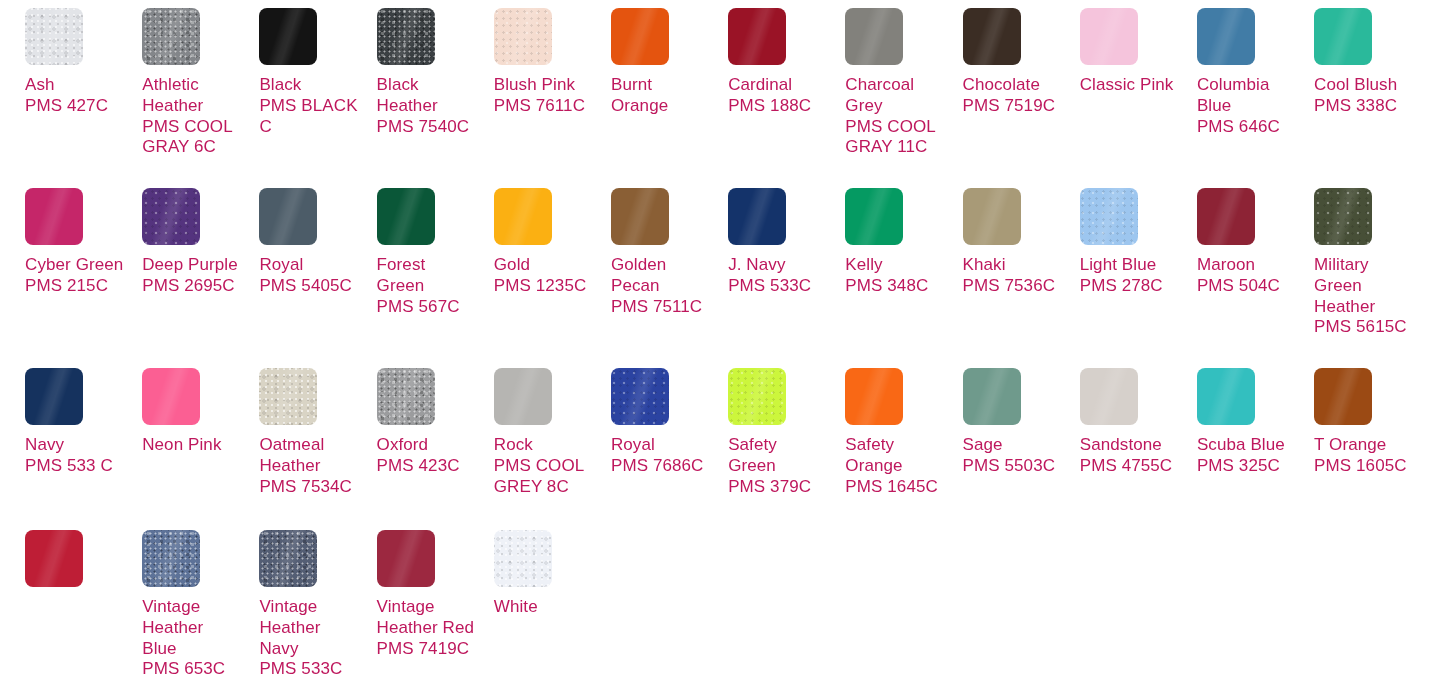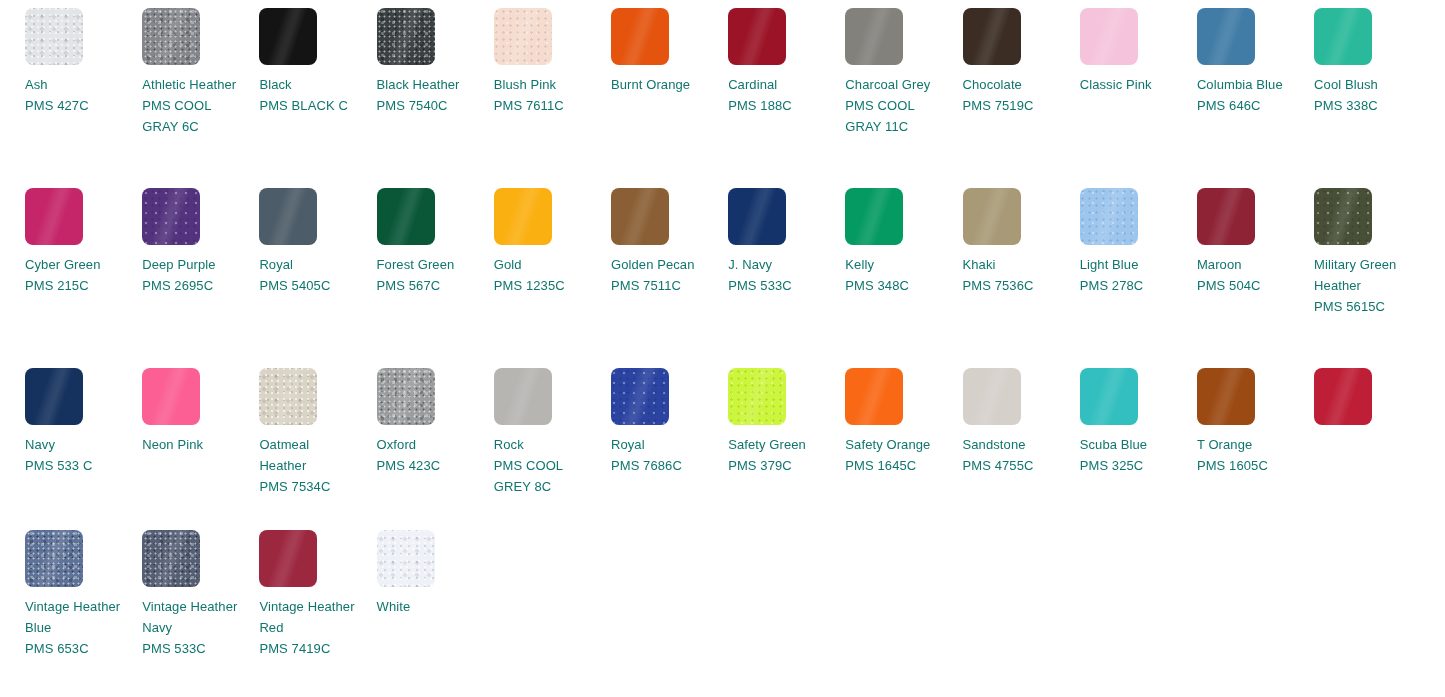--- a/index.html
+++ b/index.html
@@ -89,23 +89,23 @@
       radial-gradient(rgba(0,0,0,0.10) 1px, transparent 1.3px),
       radial-gradient(rgba(255,255,255,0.35) 1.3px, transparent 1.6px);
     background-size: 7px 7px, 10px 10px;
     background-position: 0 0, 3px 4px;
     pointer-events: none;
   }
 
   .swatch-label {
     margin-top: 10px;
     width: 100px;
-    font-size: 13px;
+    font-size: 17px;
     line-height: 20.8px;
-    color: #0f766e;
+    color: #be185d;
     letter-spacing: 0.1px;
   }
   .swatch-name { display: block; }
   .swatch-pms  { display: block; }
 </style>
 </head>
 <body style="background: rgb(255, 255, 255); color: rgb(51, 51, 51);">
 
 <div id="swatch-grid">
     <div class="swatch-cell">
@@ -323,20 +323,27 @@
       </div>
     </div>
     <div class="swatch-cell">
       <div class="swatch-chip" style="background-color: rgb(249, 104, 21);"></div>
       <div class="swatch-label">
         <span class="swatch-name">Safety Orange</span>
         <span class="swatch-pms">PMS 1645C</span>
       </div>
     </div>
     <div class="swatch-cell">
+      <div class="swatch-chip" style="background-color: rgb(111, 154, 140);"></div>
+      <div class="swatch-label">
+        <span class="swatch-name">Sage</span>
+        <span class="swatch-pms">PMS 5503C</span>
+      </div>
+    </div>
+    <div class="swatch-cell">
       <div class="swatch-chip" style="background-color: rgb(214, 208, 203);"></div>
       <div class="swatch-label">
         <span class="swatch-name">Sandstone</span>
         <span class="swatch-pms">PMS 4755C</span>
       </div>
     </div>
     <div class="swatch-cell">
       <div class="swatch-chip" style="background-color: rgb(51, 191, 191);"></div>
       <div class="swatch-label">
         <span class="swatch-name">Scuba Blue</span>

